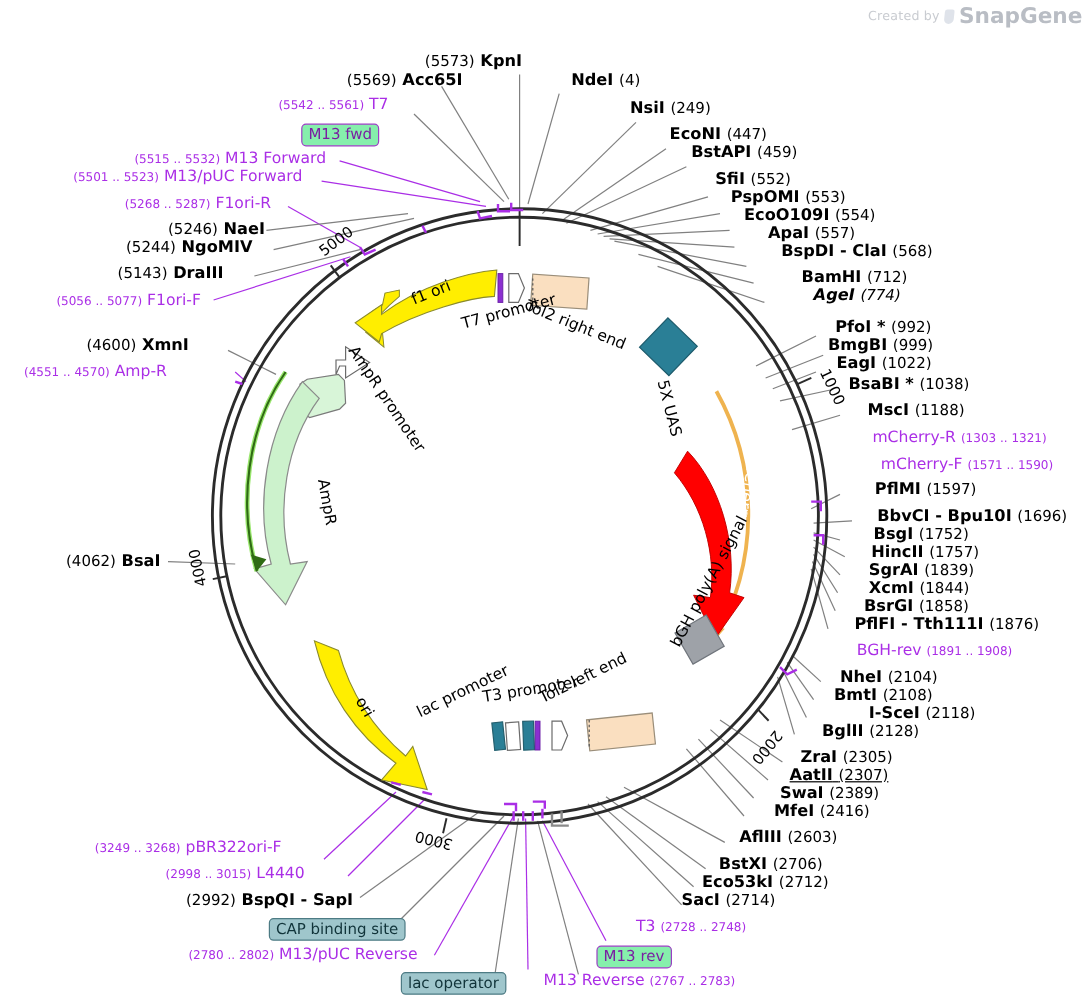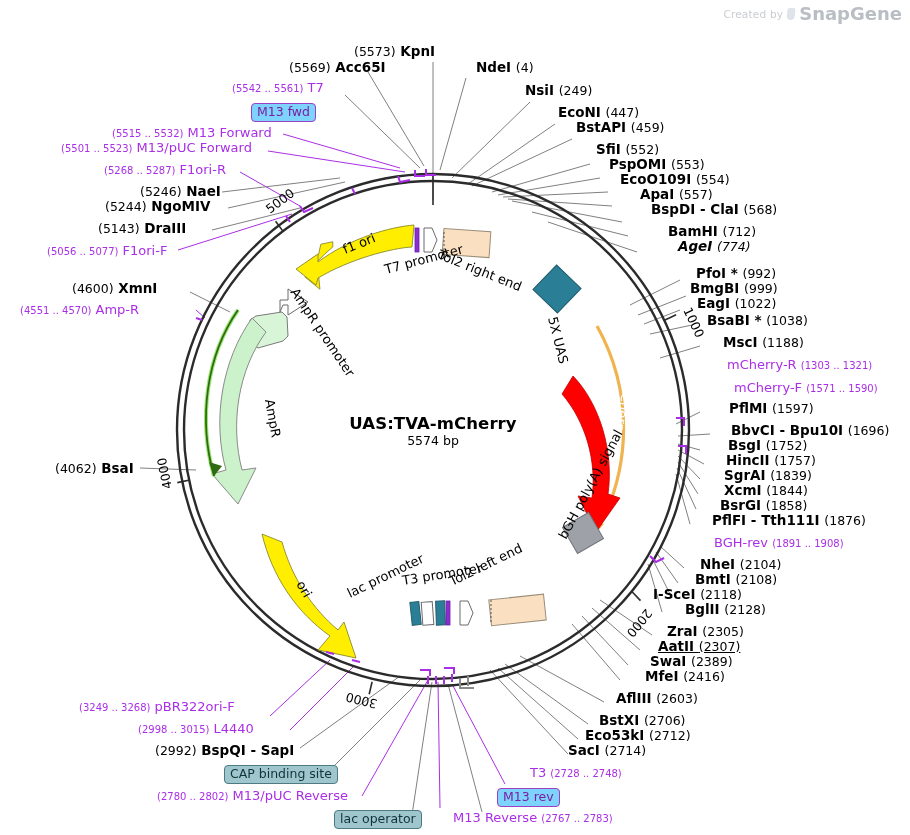--- a/index.html
+++ b/index.html
@@ -33,21 +33,21 @@
   .feat{font-size:13px;color:#aa2ee6;}
   .feat .rng{font-size:10px;color:#aa2ee6;}
 
   .badge{
     display:inline-block;
     border-radius:4px;
     padding:1px 5px 2px 5px;
     font-size:12.5px;
     line-height:1.15;
   }
-  .badge.primer{background:#7dd3fc;border:1px solid #9b3fc4;color:#7a1fa2;}
+  .badge.primer{background:#86efac;border:1px solid #9b3fc4;color:#7a1fa2;}
   .badge.teal{background:#9fc6cc;border:1px solid #4d7b84;color:#11343a;}
 
   
   .centerttl{
     position:absolute;text-align:center;width:300px;left:283px;top:414px;
     font-size:16.5px;font-weight:bold;color:#000;letter-spacing:.1px;
   }
   .centersub{
     position:absolute;text-align:center;width:300px;left:283px;top:433px;
     font-size:12.5px;color:#000;
@@ -273,22 +273,20 @@
       <path d="M 468 676 l 0 10" fill="none" stroke="#8a8a8a" stroke-width="2"></path>
     </g>
   </svg>
 
   <div class="watermark">
     <span>Created by</span>
     <span class="wmark-logo"></span>
     <span class="sg">SnapGene</span>
   </div>
 
-  <div class="centerttl">UAS:TVA-mCherry</div>
-  <div class="centersub">5574 bp</div>
 
   <div class="lbl enz" style="left:354px;top:45px;">
     <span class="pos">(5573)</span>
     <span>KpnI</span>
   </div>
   <div class="lbl enz" style="left:289px;top:61px;">
     <span class="pos">(5569)</span>
     <span>Acc65I</span>
   </div>
   <div class="lbl enz" style="left:476px;top:61px;">
@@ -389,21 +387,21 @@
     <span class="pos">(1876)</span>
   </div>
   <div class="lbl enz" style="left:700px;top:558px;">
     <span>NheI</span>
     <span class="pos">(2104)</span>
   </div>
   <div class="lbl enz" style="left:695px;top:573px;">
     <span>BmtI</span>
     <span class="pos">(2108)</span>
   </div>
-  <div class="lbl enz" style="left:653px;top:588px;">
+  <div class="lbl enz" style="left:724px;top:588px;">
     <span>I-SceI</span>
     <span class="pos">(2118)</span>
   </div>
   <div class="lbl enz" style="left:685px;top:603px;">
     <span>BglII</span>
     <span class="pos">(2128)</span>
   </div>
   <div class="lbl enz" style="left:667px;top:625px;">
     <span>ZraI</span>
     <span class="pos">(2305)</span>

